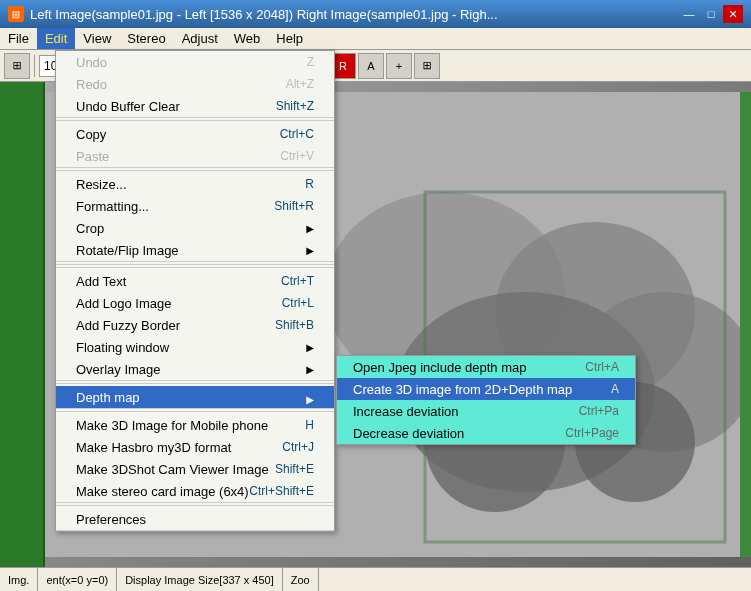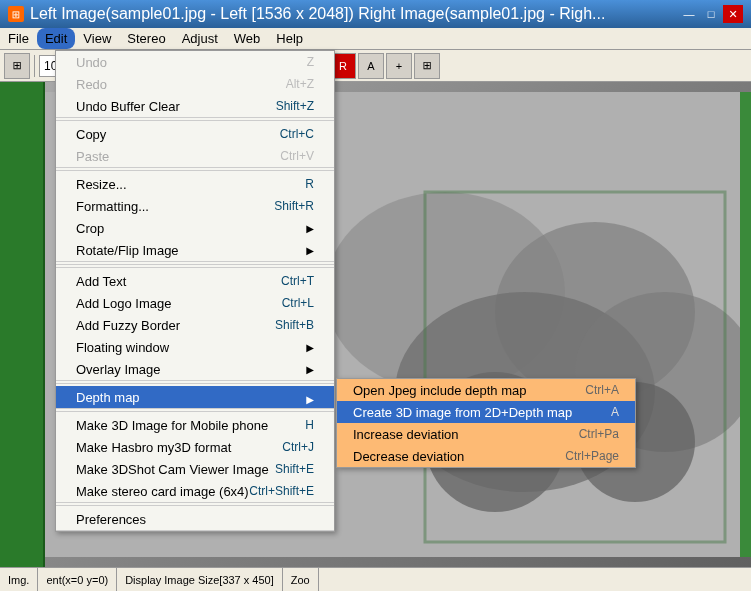--- a/index.html
+++ b/index.html
@@ -11,42 +11,42 @@
       color: white;
       height: 28px;
       display: flex;
       align-items: center;
       justify-content: space-between;
       padding: 0 8px;
       user-select: none;
     }
     .title-bar-left { display: flex; align-items: center; gap: 6px; }
     .title-bar-icon { width: 16px; height: 16px; background: #ff6600; border-radius: 2px; font-size: 10px; display: flex; align-items: center; justify-content: center; color: white; }
-    .title-text { font-size: 16px; }
+    .title-text { font-size: 13px; }
     .title-bar-buttons { display: flex; gap: 2px; }
     .title-btn { width: 20px; height: 18px; display: flex; align-items: center; justify-content: center; font-size: 11px; cursor: pointer; border: none; background: transparent; color: white; }
     .title-btn.close { background: #cc0000; }
 
     
     .menu-bar {
       background: #f0ece0;
       height: 22px;
       display: flex;
       align-items: center;
       border-bottom: 1px solid #999;
     }
     .menu-item {
       padding: 2px 8px;
       cursor: pointer;
       height: 100%;
       display: flex;
       align-items: center;
     }
     .menu-item:hover, .menu-item.active { background: #316ac5; color: white; }
-    .menu-item.active { background: #316ac5; color: #000000; border-radius: 8px; }
+    .menu-item.active { background: #316ac5; color: #fde047; }
 
     
     .toolbar {
       background: #f0ece0;
       height: 32px;
       display: flex;
       align-items: center;
       padding: 2px 4px;
       border-bottom: 1px solid #999;
       gap: 2px;
@@ -142,23 +142,23 @@
     .menu-row.highlighted { background: #316ac5; color: white; align-items: flex-end; }
     .menu-label { font-size: 13px; }
     .menu-shortcut { font-size: 12px; color: #0c4a6e; }
     .menu-row.disabled .menu-shortcut { color: #bbb; }
     .menu-arrow { font-size: 10px; }
     .menu-separator { height: 1px; background: #ccc; margin: 2px 0; }
 
     
     .depth-submenu {
       position: absolute;
-      top: 328px; 
+      top: 305px; 
       left: 336px;
-      background: #fdba74;
+      background: #5eead4;
       border: 1px solid #999;
       box-shadow: 2px 2px 5px rgba(0,0,0,0.3);
       min-width: 300px;
       z-index: 1002;
     }
     .depth-menu-row {
       display: flex;
       align-items: center;
       justify-content: space-between;
       padding: 3px 16px;

